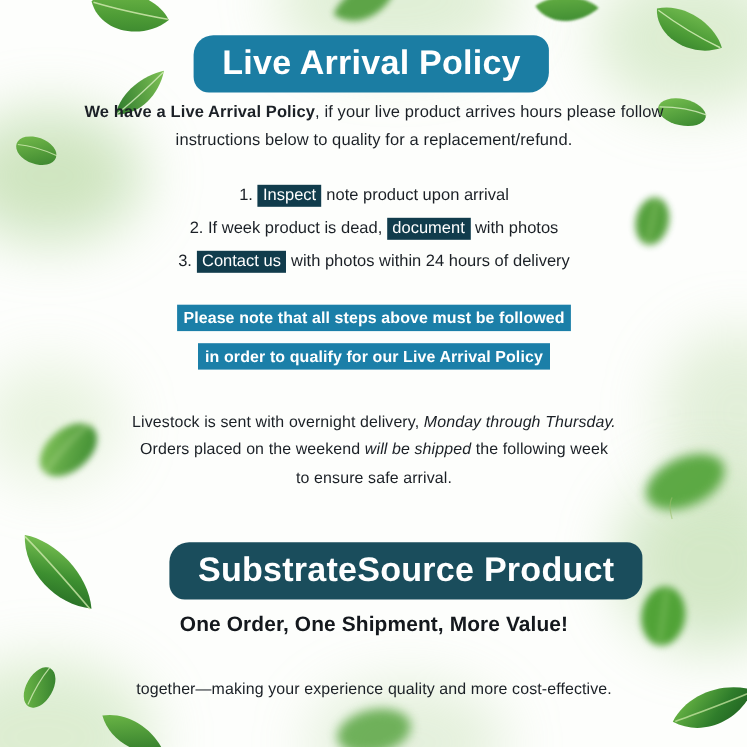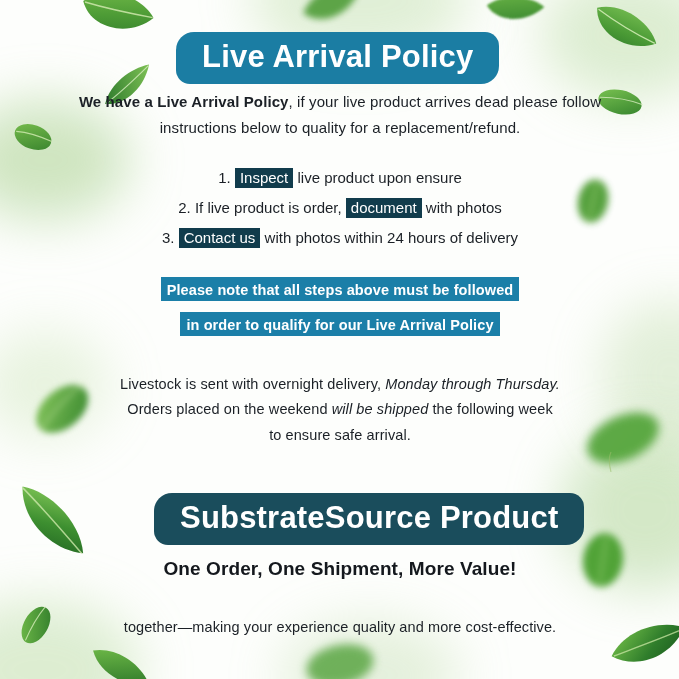--- a/index.html
+++ b/index.html
@@ -280,31 +280,31 @@
     <svg width="14" height="20" viewBox="0 0 14 20">
       <path d="M7,20 C5,12 4,6 7,0" stroke="#9bbf6c" stroke-width="1.2" fill="none"></path>
     </svg>
   </div>
 
   <div class="content">
 
     <div class="banner banner-top">Live Arrival Policy</div>
 
     <div class="para intro">
-      <span style="font-weight:bold;">We have a Live Arrival Policy</span><span>, if your live product arrives dead please follow instructions below to quality for a replacement/refund.</span>
+      <span style="font-weight:bold;">We have a Live Arrival Policy</span><span>, if your live product arrives hours please follow instructions below to quality for a replacement/refund.</span>
     </div>
 
     <div class="steps">
       <div class="step">
         <span>1.</span>
         <span></span>
-        <span class="hl-dark">Inspect</span><span> live product upon ensure</span>
+        <span class="hl-dark">Inspect</span><span> note product upon arrival</span>
       </div>
       <div class="step">
-        <span>2.</span><span> If live product is order, </span><span class="hl-dark">document</span><span> with photos</span>
+        <span>2.</span><span> If week product is dead, </span><span class="hl-dark">document</span><span> with photos</span>
       </div>
       <div class="step">
         <span>3.</span><span> </span><span class="hl-dark">Contact us</span><span> with photos within 24 hours of delivery</span>
       </div>
     </div>
 
     <div class="note">
       <div class="note-line">
         <span class="hl-blue">Please note that all steps above must be followed</span>
       </div><br>

